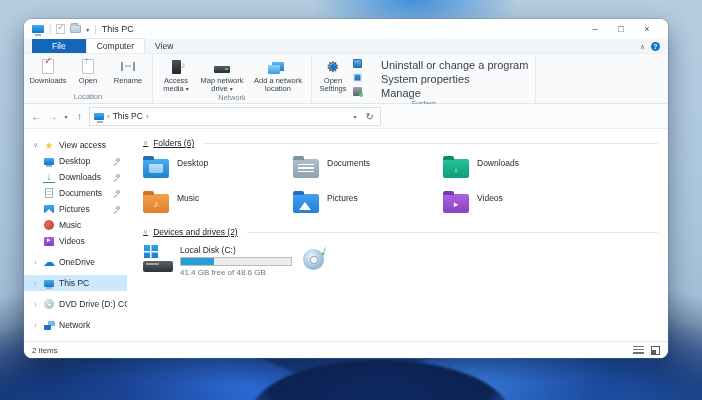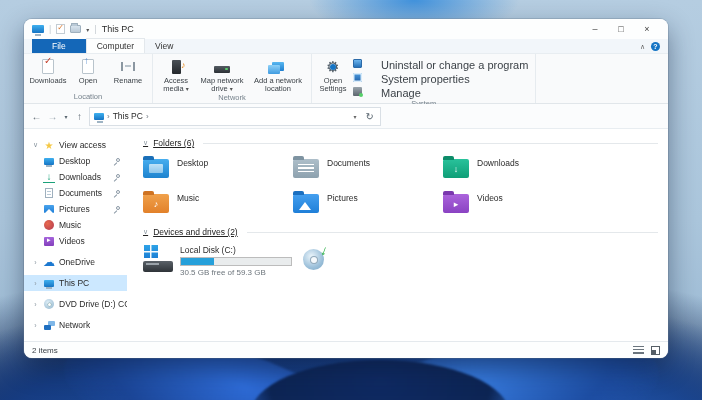--- a/index.html
+++ b/index.html
@@ -475,21 +475,21 @@
           <div class="ditem">
             <span class="ic-disk">
               <span class="winflag"></span>
                 <span class="drivebody"></span>
             </span>
             <span class="dinfo">
               <span class="dname">Local Disk (C:)</span>
               <span class="dbar">
                   <span class="dfill" style="display: block; width: 30%;"></span>
                 </span>
-              <span class="dfree">30.5 GB free of 59.3 GB</span>
+              <span class="dfree">41.4 GB free of 48.6 GB</span>
             </span>
           </div>
           <div class="ditem">
             <span class="ic-dvd">
               <span class="disc"></span>
                 <span class="garr">↓</span>
             </span>
           </div>
         </div>
 

